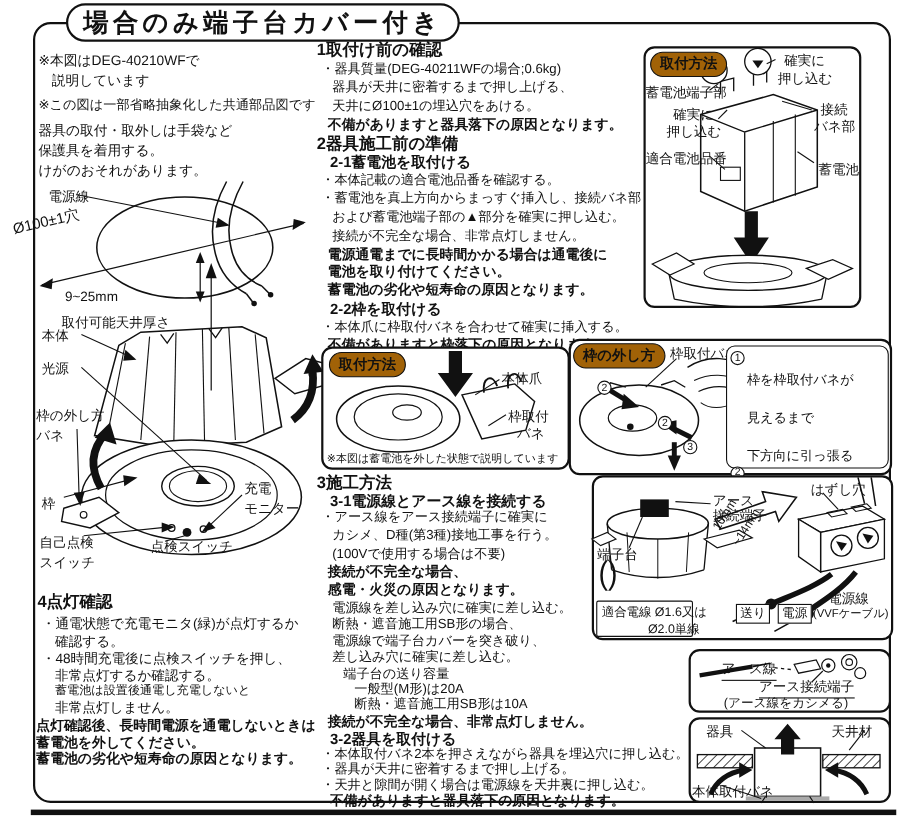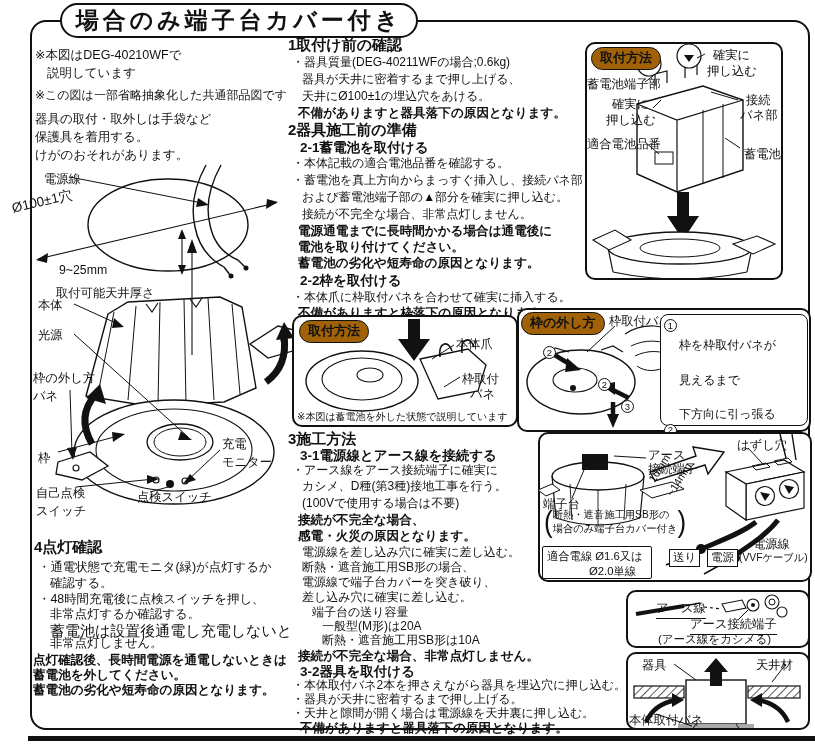--- a/index.html
+++ b/index.html
@@ -116,21 +116,21 @@
 <div class="lbl" style="left:36px;top:503px;">スイッチ</div>
 <div class="lbl" style="left:137px;top:489px;">点検スイッチ</div>
 <div class="lbl" style="left:222px;top:436px;">充電</div>
 <div class="lbl" style="left:222px;top:454px;">モニター</div>
 
 <div class="h" style="left:34px;top:538px;">4点灯確認</div>
 <div class="t" style="left:38px;top:560px;font-size:12.4px;">・通電状態で充電モニタ(緑)が点灯するか</div>
 <div class="t" style="left:50px;top:576px;font-size:12.4px;">確認する。</div>
 <div class="t" style="left:38px;top:592px;font-size:12.4px;">・48時間充電後に点検スイッチを押し、</div>
 <div class="t" style="left:50px;top:607px;font-size:12.4px;">非常点灯するか確認する。</div>
-<div class="t" style="left:50px;top:622px;font-size:15px;">蓄電池は設置後通電し充電しないと</div>
+<div class="t" style="left:50px;top:622px;font-size:11px;">蓄電池は設置後通電し充電しないと</div>
 <div class="t" style="left:50px;top:637px;font-size:12.4px;font-family:Liberation Mono, monospace;">非常点灯しません。</div>
 <div class="t b" style="left:33px;top:653px;">点灯確認後、長時間電源を通電しないときは</div>
 <div class="t b" style="left:33px;top:668px;">蓄電池を外してください。</div>
 <div class="t b" style="left:33px;top:683px;">蓄電池の劣化や短寿命の原因となります。</div>
 
 <div class="h" style="left:288px;top:36px;">1取付け前の確認</div>
 <div class="t" style="left:292px;top:56px;">・器具質量(DEG-40211WFの場合;0.6kg)</div>
 <div class="t" style="left:302px;top:73px;">器具が天井に密着するまで押し上げる、</div>
 <div class="t" style="left:302px;top:90px;">天井にØ100±1の埋込穴をあける。</div>
 <div class="t b" style="left:298px;top:106px;">不備がありますと器具落下の原因となります。</div>
@@ -291,33 +291,29 @@
   <line x1="210" y1="16" x2="224" y2="31" stroke="#111" stroke-width="1"></line>
   <line x1="108" y1="26" x2="76" y2="24" stroke="#111" stroke-width="1"></line>
   <line x1="34" y1="66" x2="46" y2="38" stroke="#111" stroke-width="1"></line>
 </svg>
 <div class="lbl" style="left:737px;top:437px;">はずし穴</div>
 <div class="lbl" style="left:648px;top:447px;">アース</div>
 <div class="lbl" style="left:648px;top:461px;">接続端子</div>
 <div class="lbl" style="left:543px;top:496px;">端子台</div>
 <div class="abs" style="left:544px;top:508px;display:flex;align-items:center;">
   <span class="bigparen">(</span>
-  <span style="display:flex;flex-direction:column;">
-    <span style="font-size:10.3px;white-space:nowrap;">断熱・遮音施工用SB形の</span>
-    <span style="font-size:10.3px;white-space:nowrap;">場合のみ端子台カバー付き</span>
-  </span>
   <span class="bigparen">)</span>
 </div>
 <div class="lbl" style="left:646px;top:478px;font-size:11px;transform:rotate(-58deg);transform-origin:left top;">10mm</div>
 <div class="lbl" style="left:664px;top:492px;font-size:11px;transform:rotate(-58deg);transform-origin:left top;">~14mm</div>
 <div class="tag" style="left:669px;top:549px;">送り</div>
 <div class="tag" style="left:707px;top:549px;">電源</div>
 <div class="lbl" style="left:753px;top:536px;">電源線</div>
 <div class="sm" style="left:739px;top:551px;font-size:10.3px;">(VVFケーブル)</div>
-<div class="box" style="left:542px;top:546px;width:110px;height:33px;border-width:1.5px;border-radius:2px;padding:2px 4px;">
+<div class="box" style="left:542px;top:546px;width:88px;height:33px;border-width:1.5px;border-radius:2px;padding:2px 4px;">
   <div style="font-size:11.3px;white-space:nowrap;">適合電線 Ø1.6又は</div>
   <div style="font-size:11.3px;white-space:nowrap;padding-left:42px;">Ø2.0単線</div>
 </div>
 
 <div class="box" style="left:626px;top:590px;width:184px;height:58px;"></div>
 <svg style="left:626px;top:590px;" width="184" height="58" viewBox="0 0 184 58">
   <line x1="10" y1="24" x2="58" y2="16" stroke="#111" stroke-width="4"></line>
   <line x1="58" y1="16" x2="74" y2="13" stroke="#111" stroke-width="1.5"></line>
   <circle cx="36" cy="20" r="2" fill="#111"></circle>
   <line x1="78" y1="17" x2="96" y2="19" stroke="#111" stroke-width="1.2" stroke-dasharray="3,3"></line>

